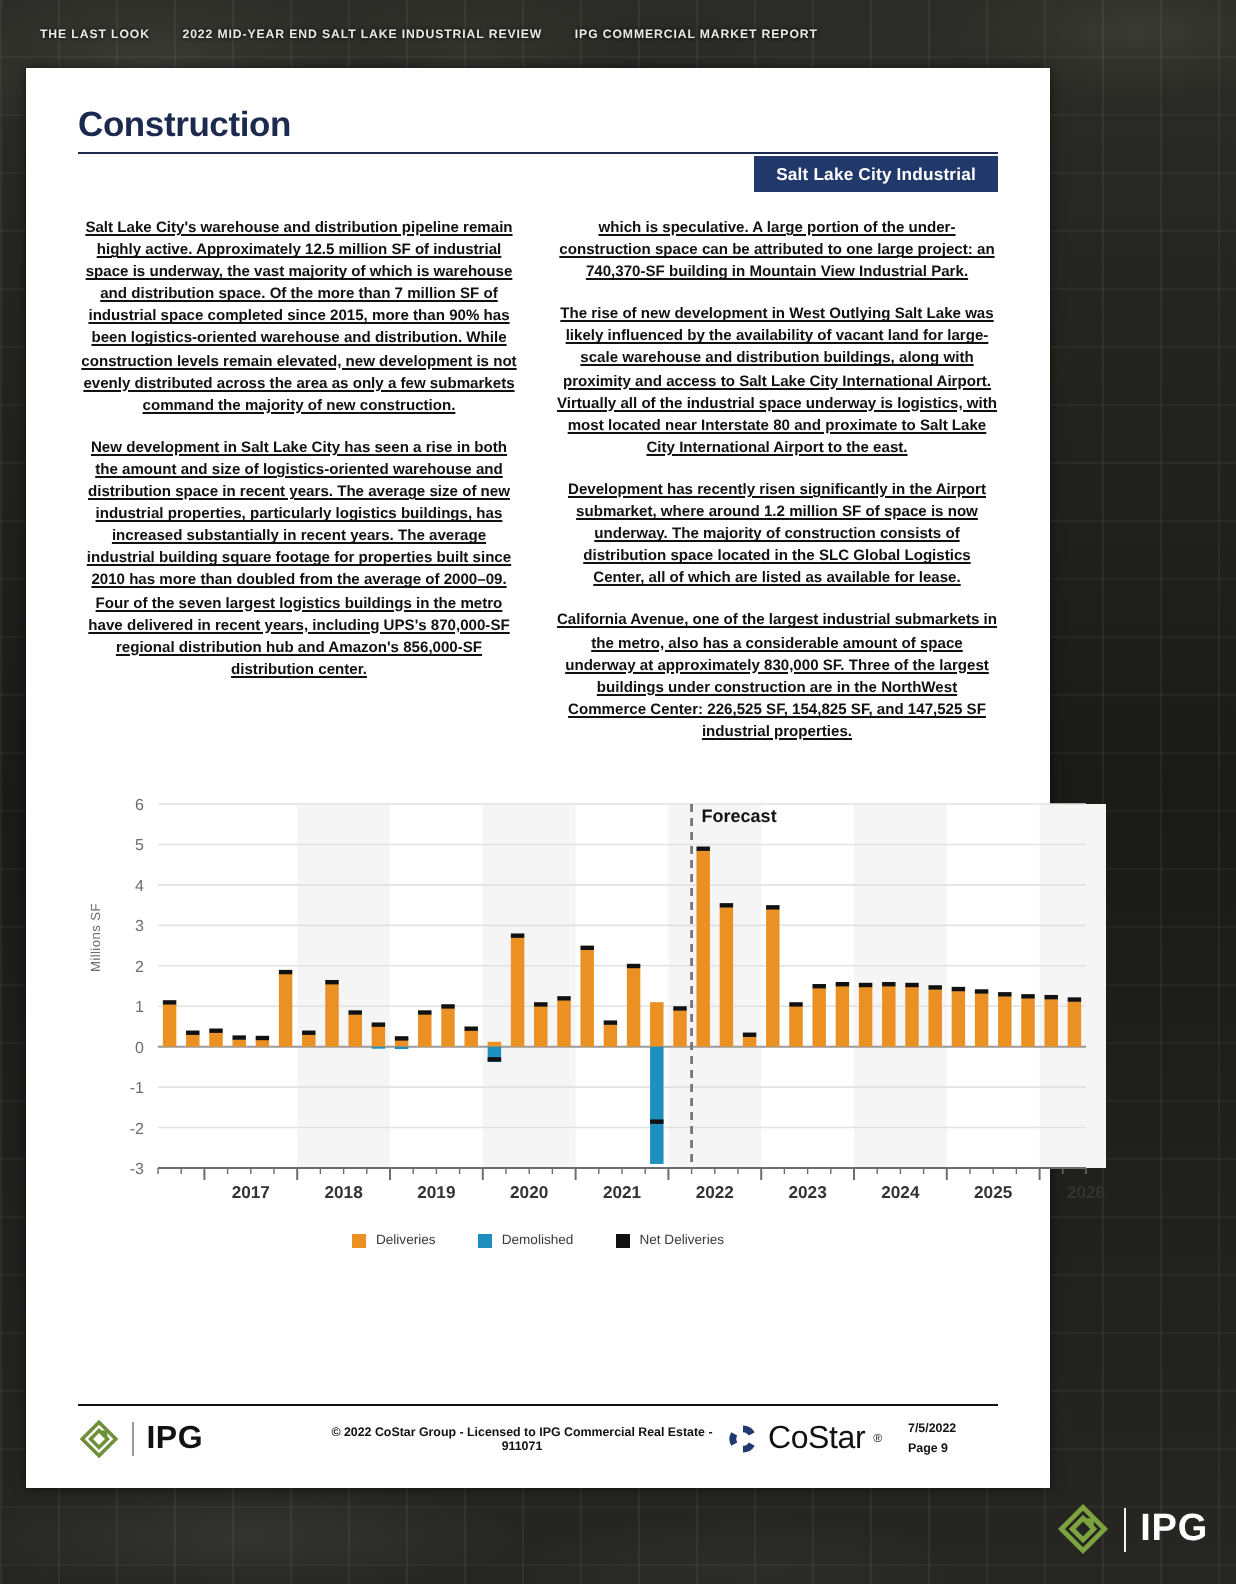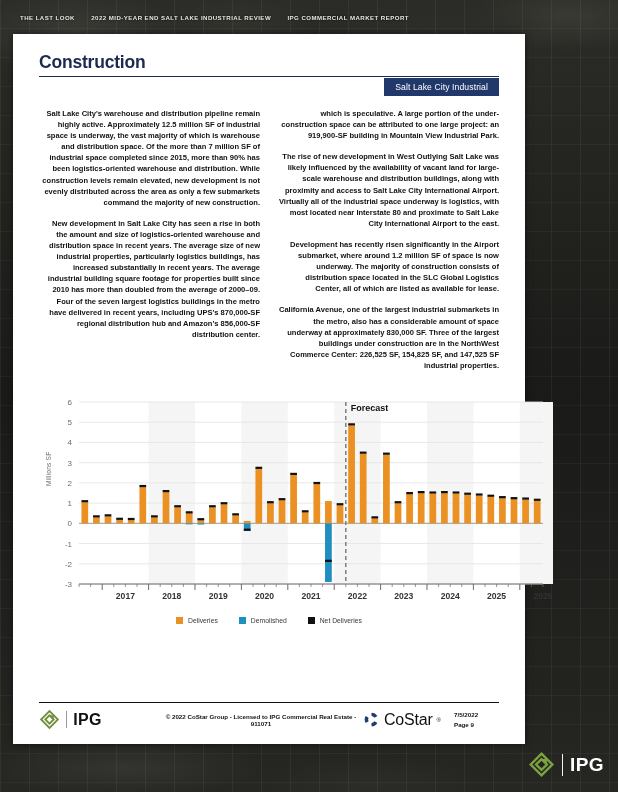--- a/index.html
+++ b/index.html
@@ -74,36 +74,37 @@
     padding-bottom: 3px;
   }
   #page-title {
     font-size: 17.5px; font-weight: bold; color: #1b2a4e; letter-spacing: -.2px;
   }
   #market-badge {
     position: absolute;
     right: 26px; top: 44px;
     background: #21386b;
     color: #ffffff;
-    font-size: 8.6px; font-weight: normal;
+    font-size: 8.6px; font-weight: bold;
     padding: 4px 11px 4px 11px;
     letter-spacing: .1px;
   }
   #body-columns {
     display: flex; gap: 18px;
     margin-top: 31px;
   }
   .col { width: 248px; }
   .col p {
     font-size: 7.55px;
     line-height: 11.1px;
     color: #111111;
     font-weight: bold;
     margin-bottom: 10px;
-    text-align: right;
+    text-align: center;
+    text-decoration: underline;
   }
   
   #chart-block { margin-top: 13px; }
   #chart-heading {
     font-size: 7.6px; font-weight: bold; letter-spacing: .25px;
     color: #111; padding-bottom: 3px;
     border-bottom: 1.4px solid #111;
   }
   #chart-area {
     position: relative;
@@ -169,21 +170,21 @@
       <div id="page-title">Construction</div>
     </div>
     <div id="market-badge">Salt Lake City Industrial</div>
 
     <div id="body-columns">
       <div class="col">
         <p>Salt Lake City's warehouse and distribution pipeline remain highly active. Approximately 12.5 million SF of industrial space is underway, the vast majority of which is warehouse and distribution space. Of the more than 7 million SF of industrial space completed since 2015, more than 90% has been logistics-oriented warehouse and distribution. While construction levels remain elevated, new development is not evenly distributed across the area as only a few submarkets command the majority of new construction.</p>
         <p>New development in Salt Lake City has seen a rise in both the amount and size of logistics-oriented warehouse and distribution space in recent years. The average size of new industrial properties, particularly logistics buildings, has increased substantially in recent years. The average industrial building square footage for properties built since 2010 has more than doubled from the average of 2000–09. Four of the seven largest logistics buildings in the metro have delivered in recent years, including UPS's 870,000-SF regional distribution hub and Amazon's 856,000-SF distribution center.</p>
       </div>
       <div class="col">
-        <p>which is speculative. A large portion of the under-construction space can be attributed to one large project: an 919,900-SF building in Mountain View Industrial Park.</p>
+        <p>which is speculative. A large portion of the under-construction space can be attributed to one large project: an 740,370-SF building in Mountain View Industrial Park.</p>
         <p>The rise of new development in West Outlying Salt Lake was likely influenced by the availability of vacant land for large-scale warehouse and distribution buildings, along with proximity and access to Salt Lake City International Airport. Virtually all of the industrial space underway is logistics, with most located near Interstate 80 and proximate to Salt Lake City International Airport to the east.</p>
         <p>Development has recently risen significantly in the Airport submarket, where around 1.2 million SF of space is now underway. The majority of construction consists of distribution space located in the SLC Global Logistics Center, all of which are listed as available for lease.</p>
         <p>California Avenue, one of the largest industrial submarkets in the metro, also has a considerable amount of space underway at approximately 830,000 SF. Three of the largest buildings under construction are in the NorthWest Commerce Center: 226,525 SF, 154,825 SF, and 147,525 SF industrial properties.</p>
       </div>
     </div>
 
     <div id="chart-block">
       <div id="chart-area">
         <div id="ylabel">Millions SF</div>
         <svg id="chart-svg" width="514" height="218" viewBox="0 0 514 218">

